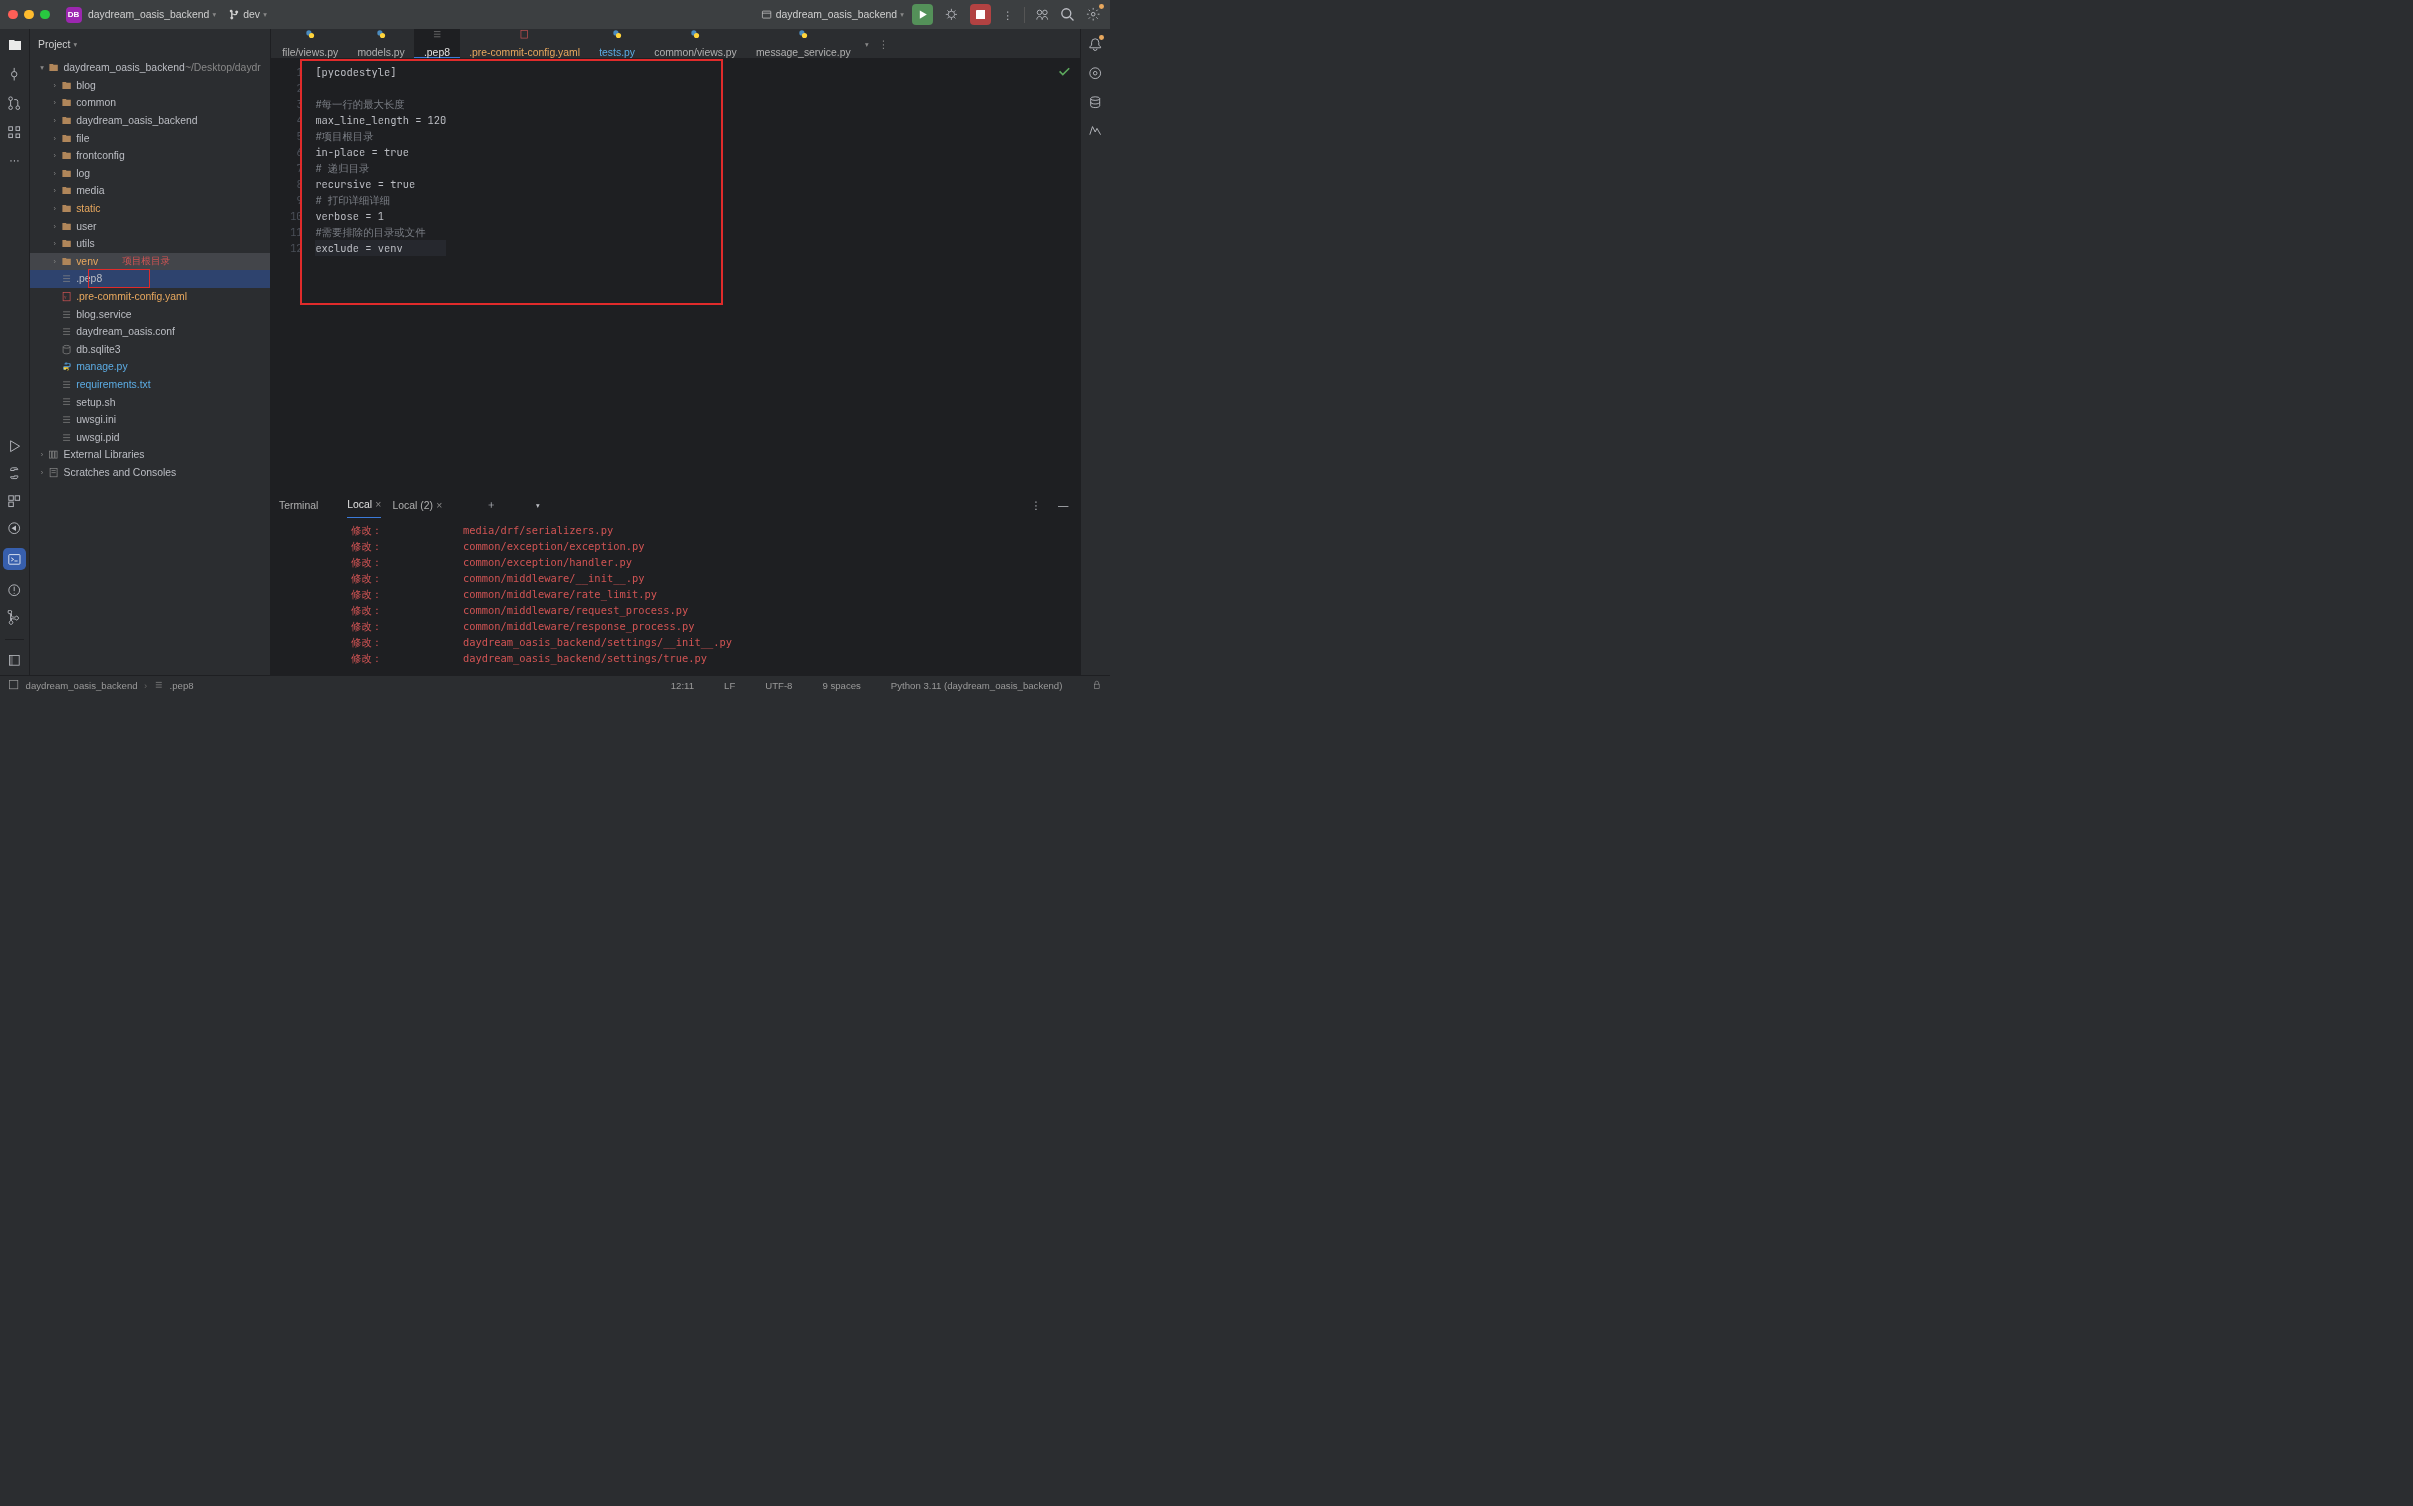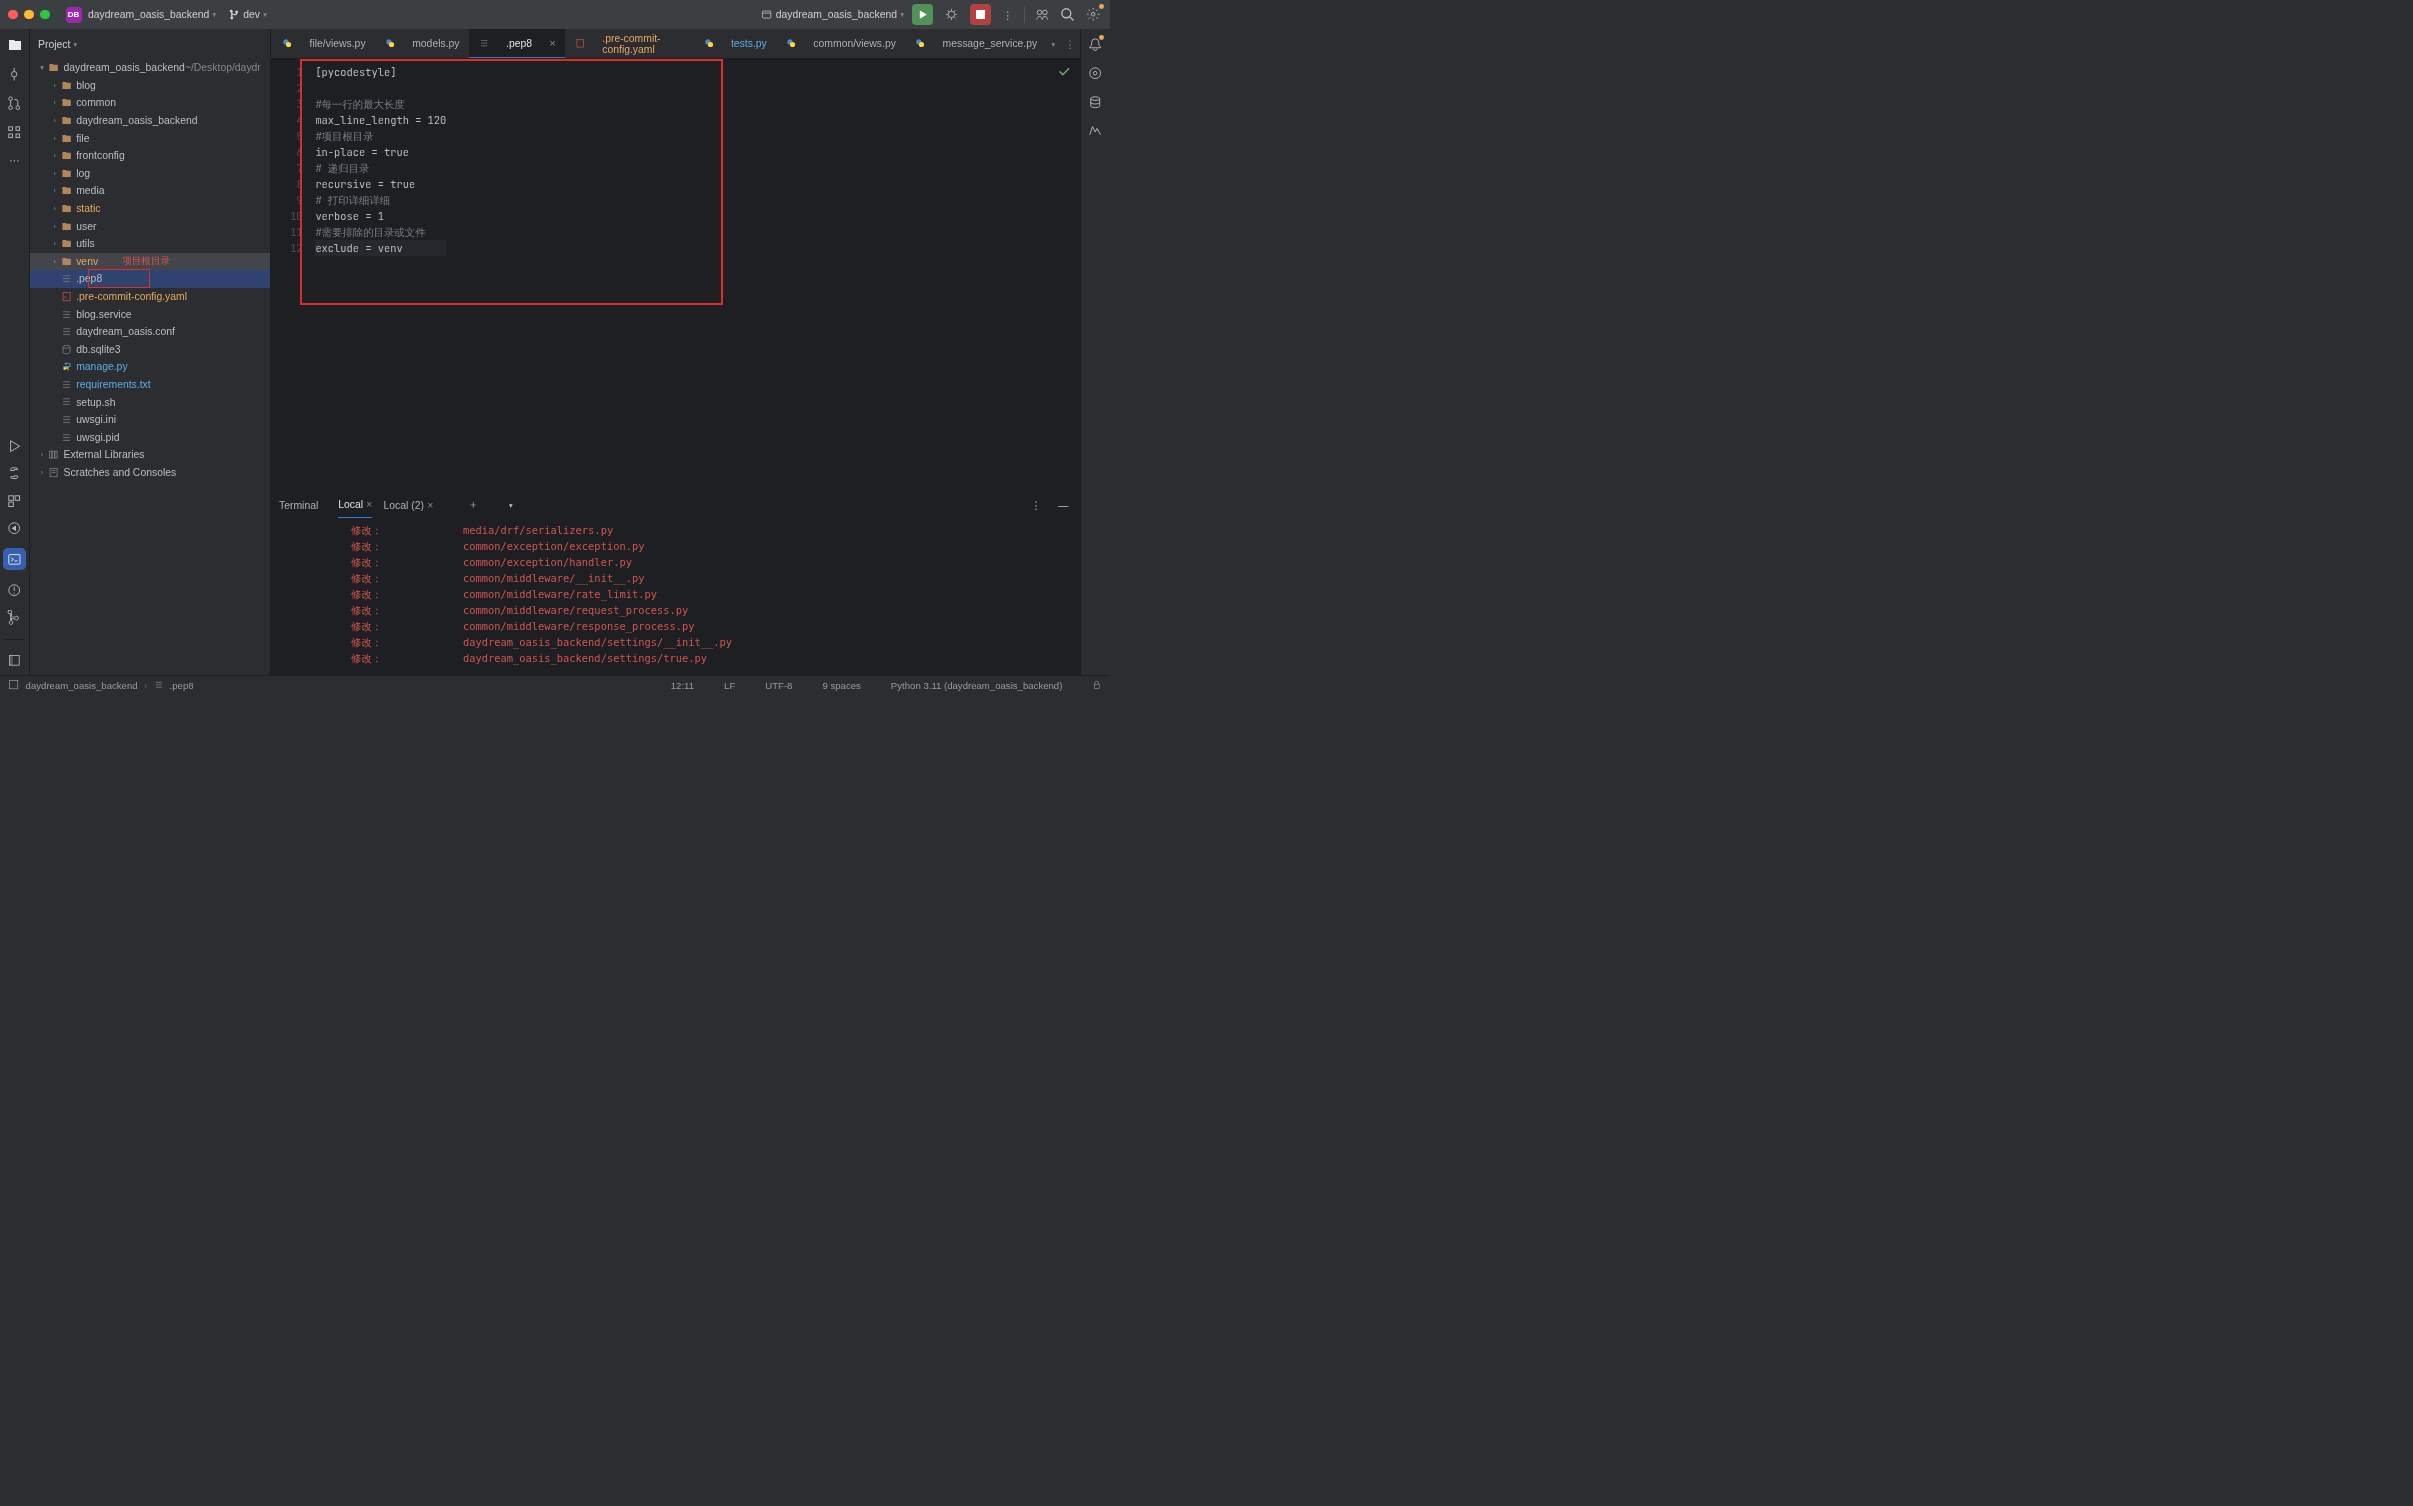--- a/index.html
+++ b/index.html
@@ -105,22 +105,22 @@
 }
 
 .editor-area {
   flex:1; display:flex; flex-direction:column; background:#1e1f22;
 }
 .tabs {
   height:30px; display:flex; align-items:center; background:#2b2d30;
   border-bottom:0.8px solid #1e1f22; gap:0; padding-left:1.6px;
 }
 .tab {
-  display:flex; align-items:center; gap:17px; height:100%;
-  padding:0 9.6px; color:#b0b0b0; cursor:pointer;
+  display:flex; align-items:center; gap:8px; height:100%;
+  padding:0 9.6px; color:#b0b0b0; cursor:pointer;flex-direction:column;
 }
 .tab.active { border-bottom:1.6px solid #3b7ad9; color:#e0e0e0; background:#1e1f22;}
 .tab-close { color:#888; font-size:11.2px; }
 .tab .oicon { font-size:9.6px; }
 .tab-more { color:#888; padding:0 4.8px; }
 .editor-content {
   flex:1; display:flex; position:relative; background:#1e1f22;
   font-family: "JetBrains Mono", Menlo, monospace;
 }
 .gutter {
@@ -140,21 +140,21 @@
 }
 .editor-check {
   position:absolute; top:6.4px; right:9.6px; color:#5da85d;
 }
 
 .terminal-panel {
   height:184px; border-top:0.8px solid #1e1f22; background:#1e1f22;
   display:flex; flex-direction:column;
 }
 .term-tabs {
-  height:27px; display:flex; align-items:center; padding:0 8px; gap:20px;
+  height:27px; display:flex; align-items:center; padding:0 8px; gap:29px;
   border-bottom:0.8px solid transparent; color:#b0b0b0;
 }
 .term-label { font-weight:500; }
 .term-tab { cursor:pointer; display:flex; align-items:center; gap:3.2px; }
 .term-tab.active { color:#e0e0e0; border-bottom:1.6px solid #3b7ad9; height:100%; display:flex; align-items:center; }
 .term-right { margin-left:auto; display:flex; gap:9.6px; color:#888;}
 .term-body {
   flex:1; padding:3.2px 8px 3.2px 16px; font-family: Menlo, monospace;
   font-size:10.4px; overflow:hidden;
 }

